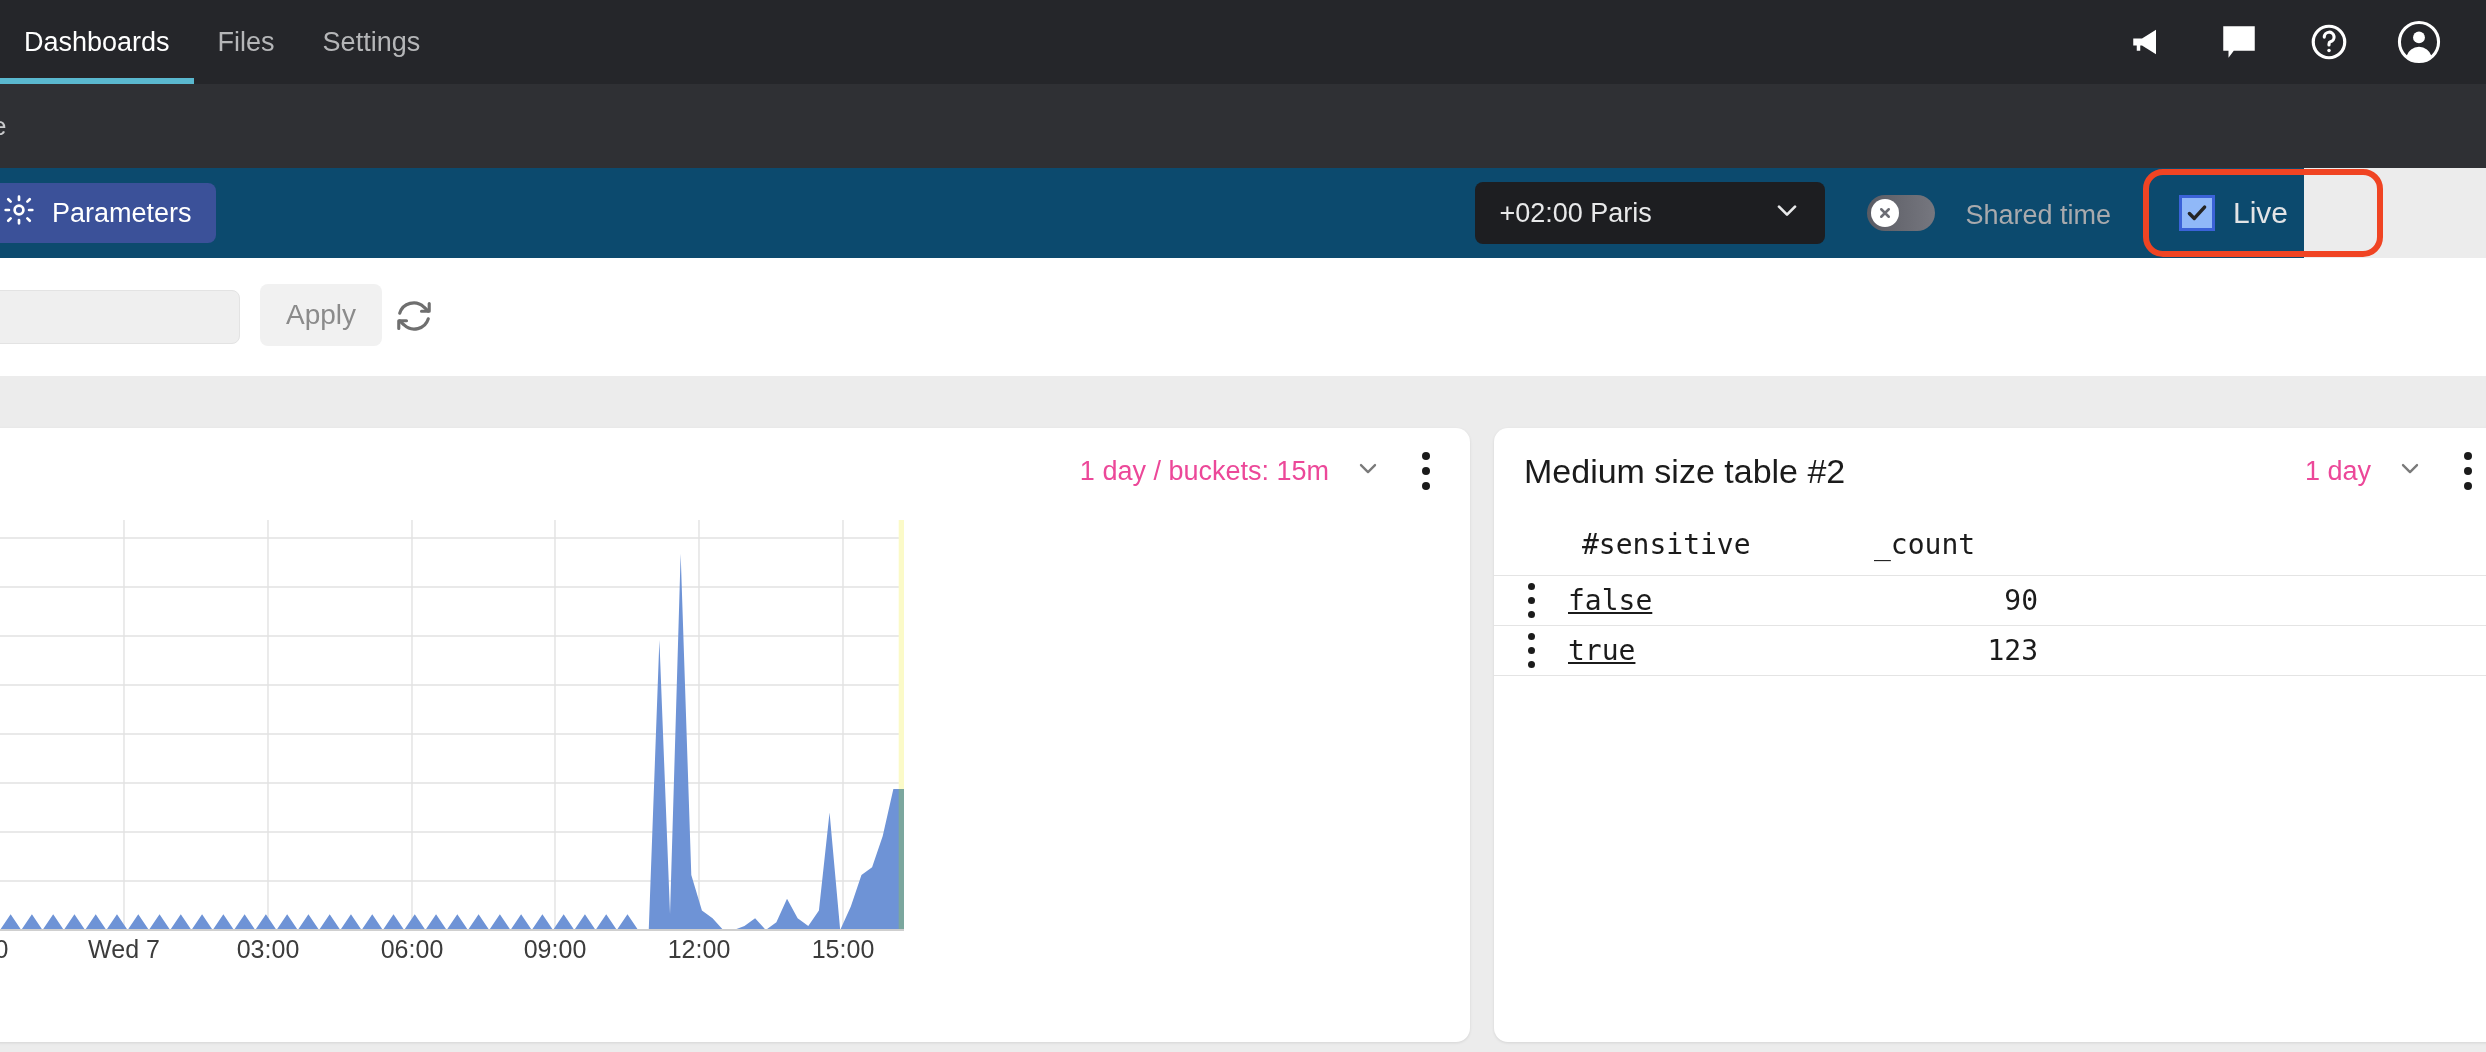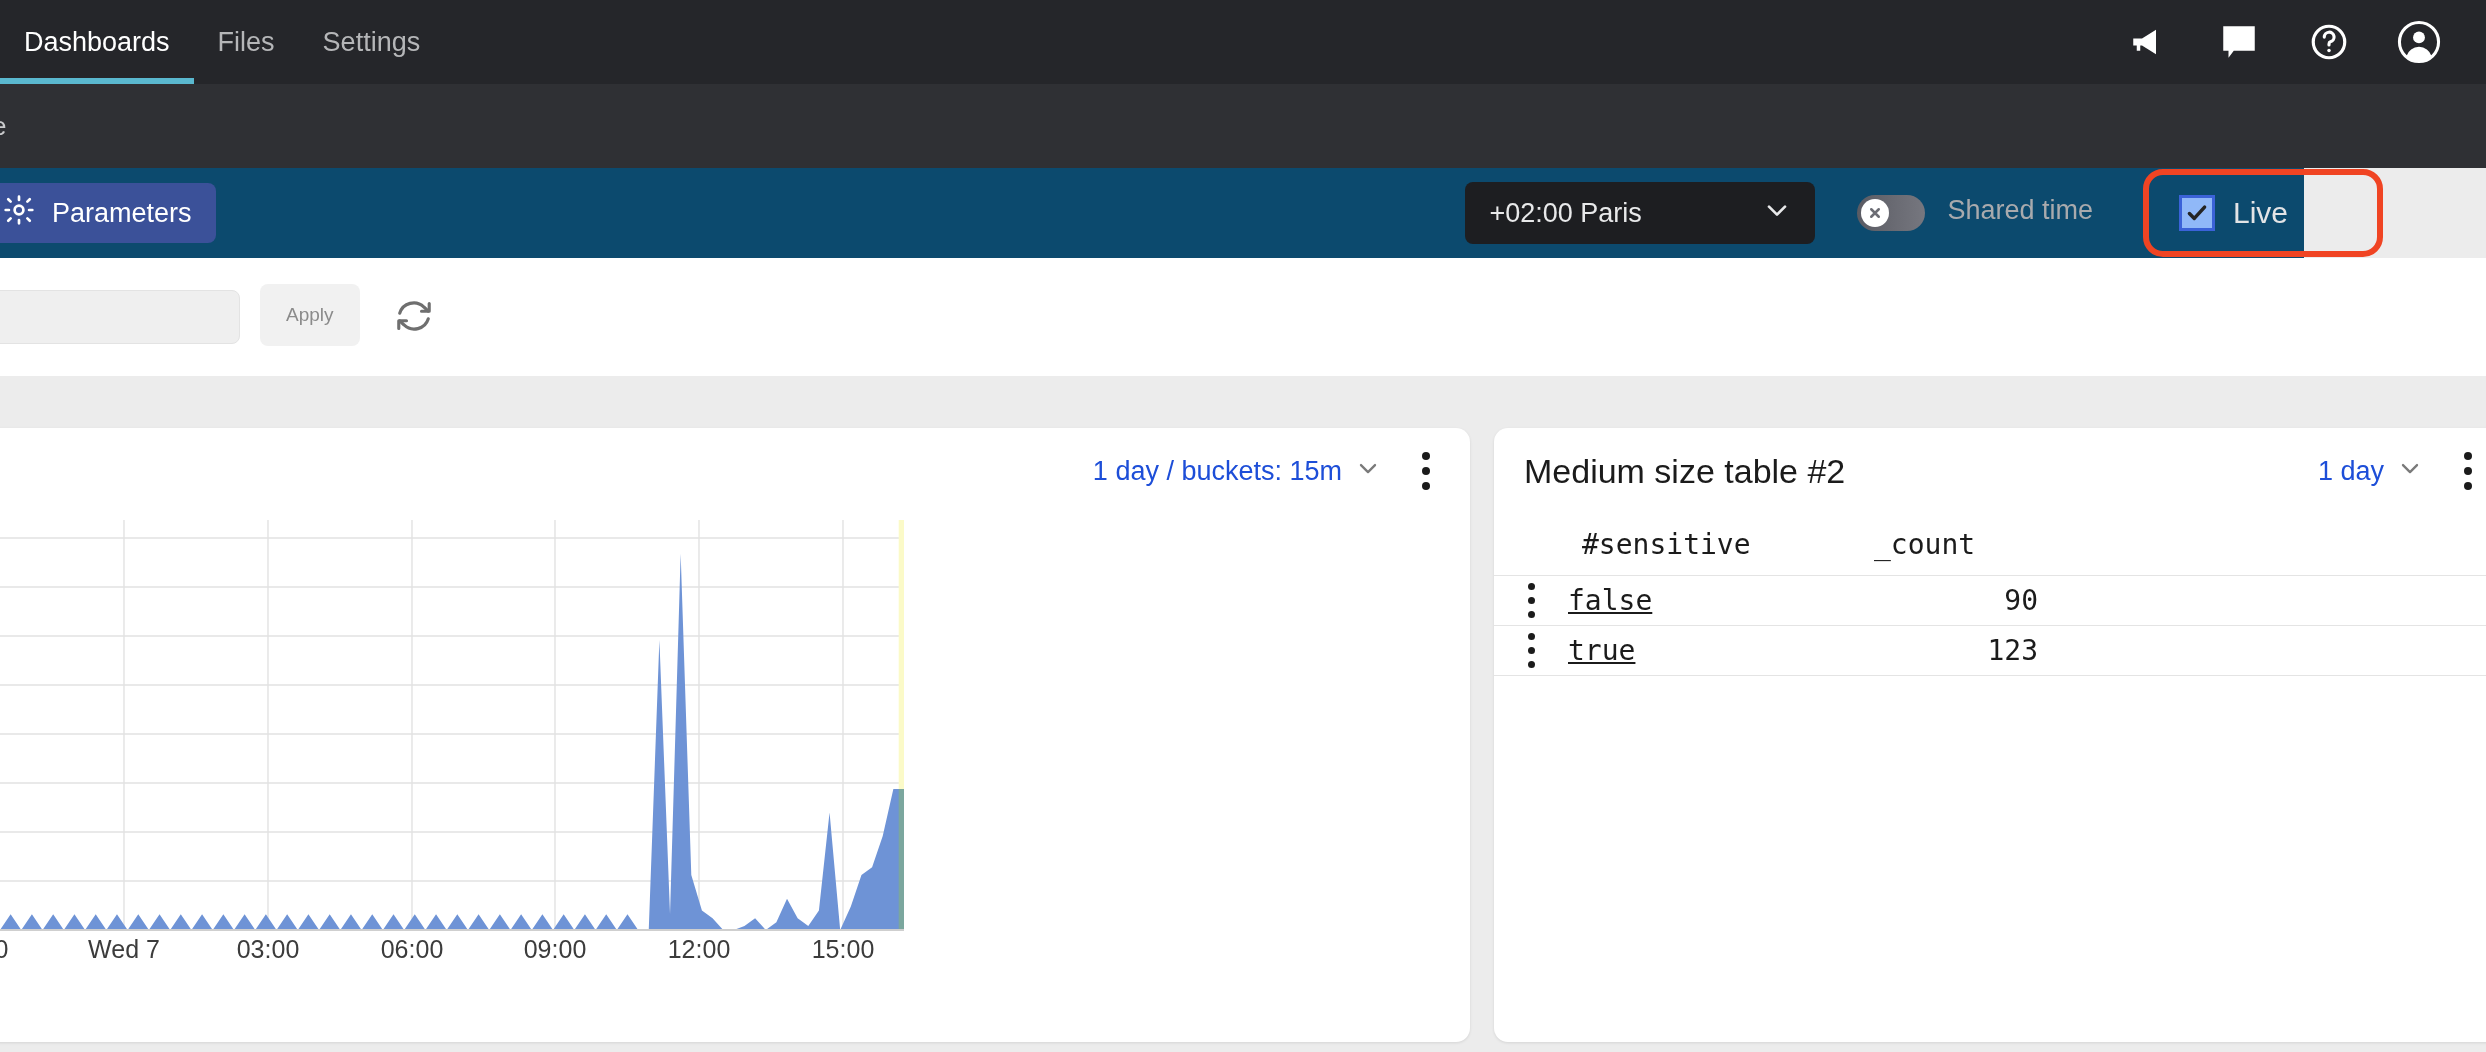--- a/index.html
+++ b/index.html
@@ -68,21 +68,21 @@
   }
   .parambar-right {
     margin-left: auto; display: flex; align-items: center; gap: 0px; padding-right: 16px;
   }
   .tz-select {
     width: 350px; height: 62px; background: #1d1e21; border-radius: 8px;
     display: flex; align-items: center; justify-content: space-between;
     padding: 0 22px 0 24px; color: #e8e9ea; font-size: 27px; cursor: pointer;
     margin-right: 42px;
   }
-  .toggle-wrap { display: flex; align-items: flex-start; gap: 22px; margin-right: 50px; }
+  .toggle-wrap { display: flex; align-items: flex-end; gap: 30px; margin-right: 32px; }
   .toggle {
     width: 68px; height: 36px; border-radius: 18px;
     background: linear-gradient(90deg,#5a5b63 0%, #76777f 100%);
     display: flex; align-items: center; padding: 0 4px; cursor: pointer;
   }
   .toggle-knob {
     width: 28px; height: 28px; border-radius: 50%;
     background: #ffffff; display: flex; align-items: center; justify-content: center;
   }
   .toggle-label { color: #a9aaad; font-size: 27px; white-space: nowrap; }
@@ -108,43 +108,43 @@
   }
   .param-input {
     position: absolute; left: -60px; top: 32px;
     width: 300px; height: 54px; background: #efefef;
     border: 1px solid #e3e3e3; border-radius: 8px;
   }
   .apply-btn {
     position: absolute; left: 260px; top: 26px;
     height: 62px; display: flex; align-items: center; justify-content: center;
     padding: 4px 26px; background: #f1f1f1; border-radius: 8px;
-    color: #8b8b8b; font-size: 19px; cursor: pointer;
+    color: #8b8b8b; font-size: 28px; cursor: pointer;
   }
   .refresh-btn {
     position: absolute; left: 392px; top: 36px;
     width: 44px; height: 44px; cursor: pointer;
   }
 
   
   .panel {
     position: absolute; background: #ffffff; border-radius: 14px;
     box-shadow: 0 1px 3px rgba(0,0,0,0.10);
   }
   .panel-chart { left: -26px; top: 428px; width: 1496px; height: 614px; }
   .panel-table { left: 1494px; top: 428px; width: 1018px; height: 614px; }
 
   .panel-head {
     display: flex; align-items: center; height: 86px; padding: 0 26px 0 30px;
   }
   .panel-title { font-size: 34px; color: #1b1b1b; white-space: nowrap; }
   .panel-head-right { margin-left: auto; display: flex; align-items: center; gap: 26px; }
   .range-sel {
-    display: flex; align-items: center; gap: 12px;
-    color: #1d4ed8; font-size: 27px; cursor: pointer; white-space: nowrap;
+    display: flex; align-items: center; gap: 25px;
+    color: #ec4899; font-size: 27px; cursor: pointer; white-space: nowrap;
   }
   .kebab { width: 36px; height: 44px; display: flex; flex-direction: column;
            align-items: center; justify-content: center; gap: 7px; cursor: pointer; }
   .kebab span { width: 8px; height: 8px; border-radius: 50%; background: #1b1b1b; display: block; }
   .chart-svg { position: absolute; left: -26px; top: 520px; }
   .xaxis {
     position: absolute; left: -26px; top: 935px; width: 1496px; height: 46px;
   }
   .xlabel {
     position: absolute; font-size: 25px; color: #3c3c3c;

